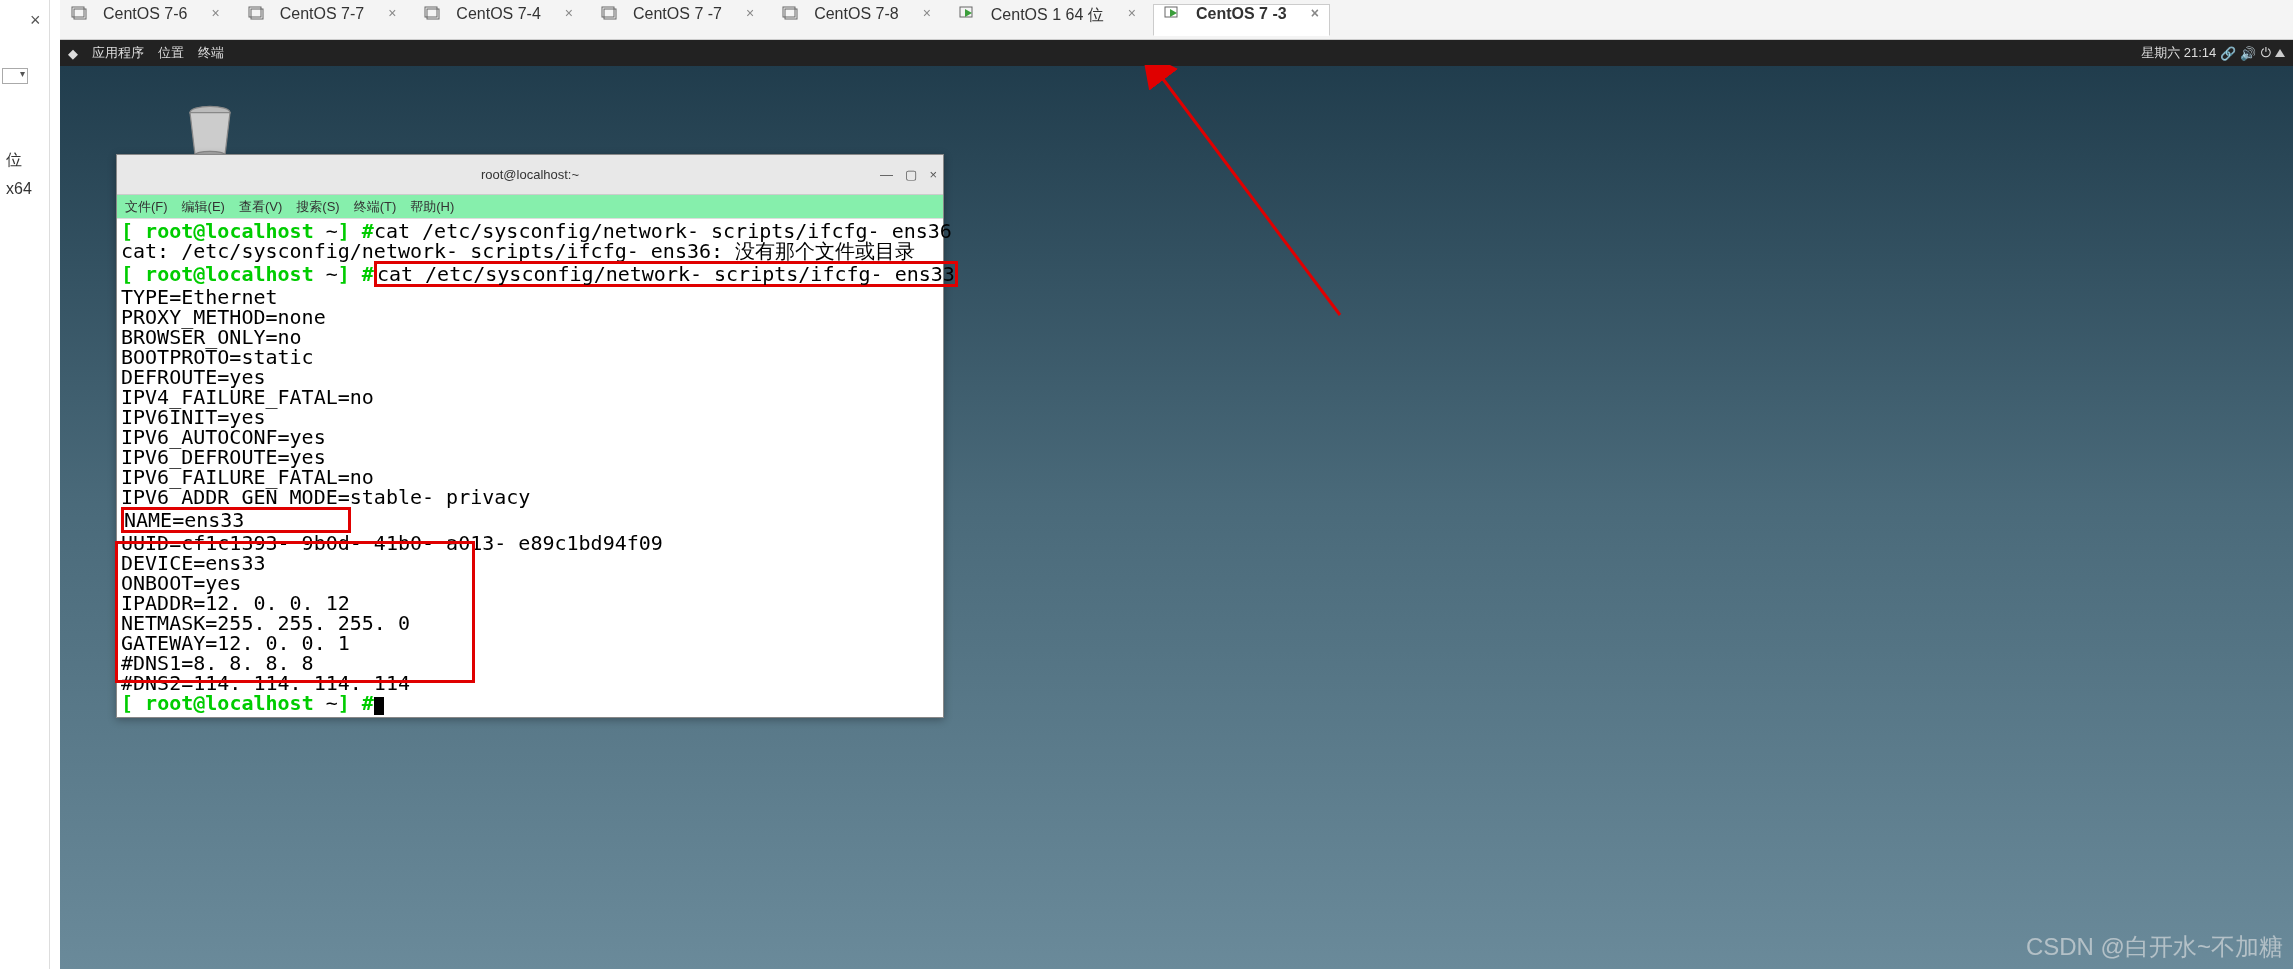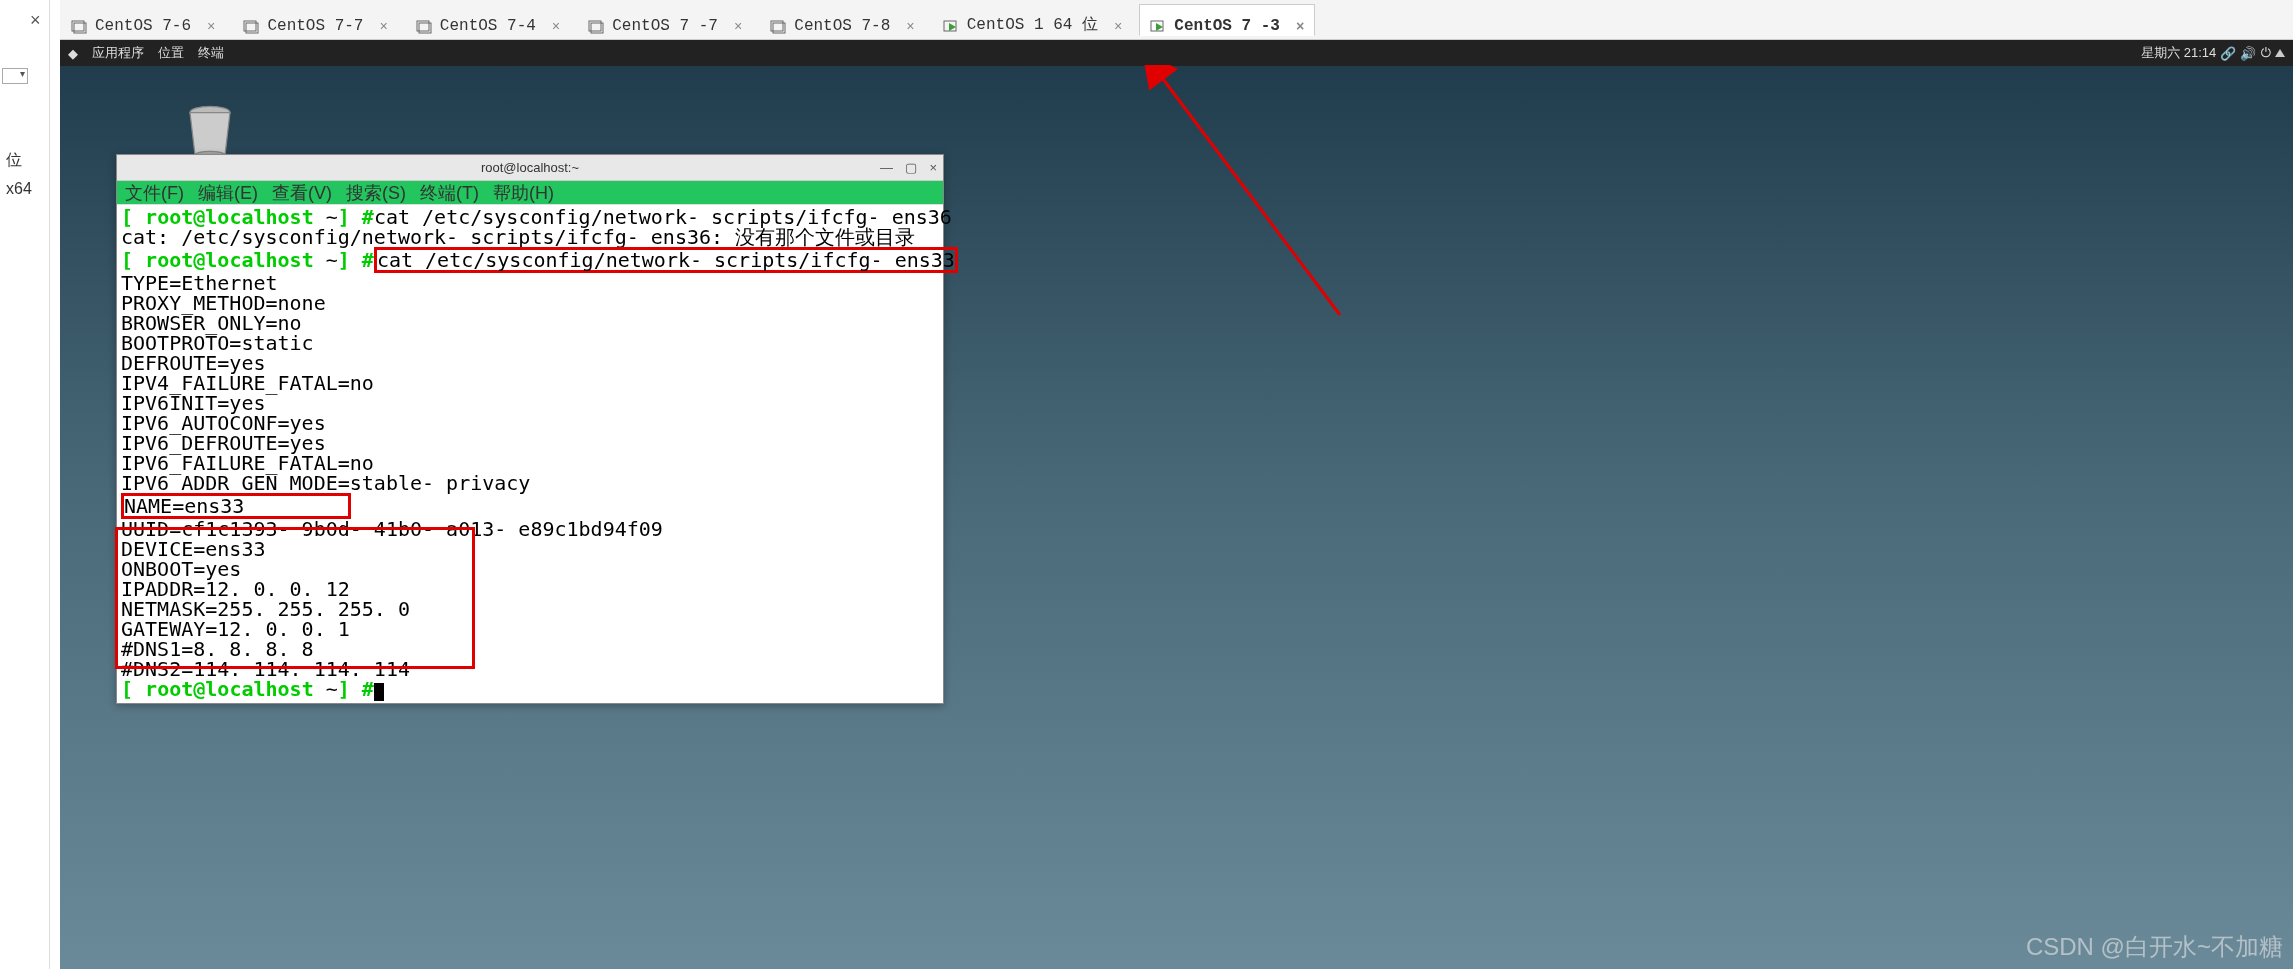--- a/index.html
+++ b/index.html
@@ -5,40 +5,40 @@
 * { box-sizing: border-box; margin: 0; padding: 0; }
 body { font-family: sans-serif; font-size: 12px; background: #fff; overflow: hidden; width: 2293px; height: 969px; position: relative; }
 
 .chrome-strip { position: absolute; left: 0; top: 0; width: 50px; height: 969px; background: #fff; border-right: 1px solid #ddd; }
 .chrome-close { position: absolute; left: 30px; top: 10px; font-size: 18px; color: #555; }
 .chrome-dd { position: absolute; left: 2px; top: 68px; width: 26px; height: 16px; border: 1px solid #aaa; background: #fff; }
 .chrome-dd::after { content: "▾"; position: absolute; right: 2px; top: -1px; font-size: 10px; color: #555; }
 .chrome-text { position: absolute; left: 6px; font-size: 16px; color: #333; }
 
 .tabbar { position: absolute; left: 60px; top: 0; right: 0; height: 40px; background: #f4f4f4; display: flex; align-items: center; border-bottom: 1px solid #ccc; }
-.tab { display: flex; align-items: flex-end; height: 32px; padding: 0 10px; margin-right: 6px; background: #f4f4f4; border: 1px solid transparent; font-size: 16px; color: #333; gap: 8px; font-family: Liberation Mono, monospace; }
+.tab { display: flex; align-items: flex-start; height: 32px; padding: 0 10px; margin-right: 6px; background: #f4f4f4; border: 1px solid transparent; font-size: 16px; color: #333; gap: 16px; }
 .tab.active { background: #fff; border: 1px solid #ccc; border-bottom-color: #fff; font-weight: bold; }
 .tab-icon { width: 16px; height: 16px; display: inline-block; }
 .tab-icon svg { width: 16px; height: 16px; }
 .tab-close { color: #888; font-size: 14px; margin-left: 8px; }
 
 .vm-desktop { position: absolute; left: 60px; top: 40px; right: 0; bottom: 0; background: linear-gradient(180deg, #1e3a4a 0%, #4a6a7a 50%, #6a8a9a 100%); }
 .topbar { position: absolute; left: 0; top: 0; right: 0; height: 26px; background: #222; color: #ddd; display: flex; align-items: center; font-size: 13px; padding: 0 8px; }
 .topbar-left { display: flex; gap: 14px; align-items: center; }
 .topbar-right { margin-left: auto; display: flex; gap: 4px; align-items: center; }
 .tri { width: 0; height: 0; border-left: 5px solid transparent; border-right: 5px solid transparent; border-bottom: 8px solid #ccc; }
 
 .trash { position: absolute; left: 120px; top: 60px; width: 70px; height: 90px; }
 .trash svg { width: 60px; height: 60px; }
 
 .term-window { position: absolute; left: 56px; top: 114px; width: 828px; background: #f5f5f5; border: 1px solid #888; box-shadow: 0 2px 8px rgba(0,0,0,0.3); }
-.term-titlebar { height: 26px; background: #e8e8e8; border-bottom: 1px solid #ccc; display: flex; align-items: center; padding: 0 6px; font-size: 13px; color: #333; position: relative; }
+.term-titlebar { height: 40px; background: #e8e8e8; border-bottom: 1px solid #ccc; display: flex; align-items: center; padding: 0 6px; font-size: 13px; color: #333; position: relative; }
 .term-title { position: absolute; left: 50%; transform: translateX(-50%); }
 .term-ctrls { position: absolute; right: 6px; display: flex; gap: 12px; font-size: 13px; color: #555; }
-.term-menubar { height: 24px; background: #22c55e; border-bottom: 1px solid #ddd; display: flex; align-items: center; padding: 0 8px; gap: 14px; font-size: 18px; color: #333; }
+.term-menubar { height: 24px; background: #86efac; border-bottom: 1px solid #ddd; display: flex; align-items: center; padding: 0 8px; gap: 14px; font-size: 13px; color: #333; }
 .term-body { background: #fff; padding: 2px 4px; font-family: "DejaVu Sans Mono", monospace; font-size: 20px; line-height: 1.0; color: #000; white-space: pre; position: relative; }
 .prompt-bracket { color: #00cc00; font-weight: bold; }
 .prompt-userhost { color: #00cc00; font-weight: bold; text-align: right; }
 .prompt-tilde { color: #000; }
 .redbox { border: 3px solid #e00000; display: inline-block; }
 .redbox-abs { position: absolute; border: 3px solid #e00000; pointer-events: none; }
 .cursor-block { display: inline-block; width: 10px; height: 18px; background: #000; vertical-align: text-bottom; }
 
 .arrow-svg { position: absolute; left: 1080px; top: 25px; width: 220px; height: 260px; pointer-events: none; }
 

